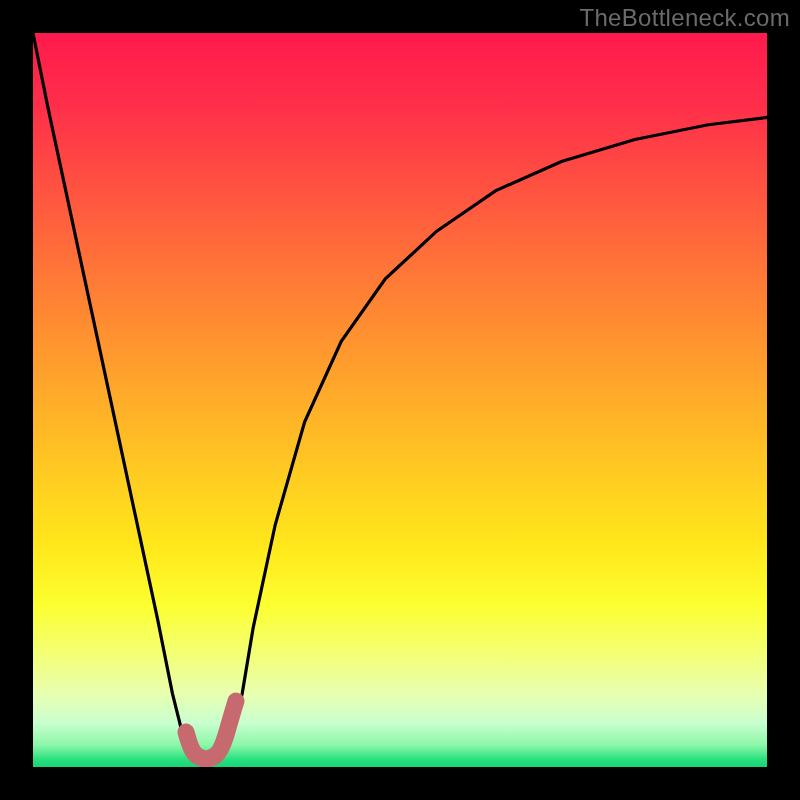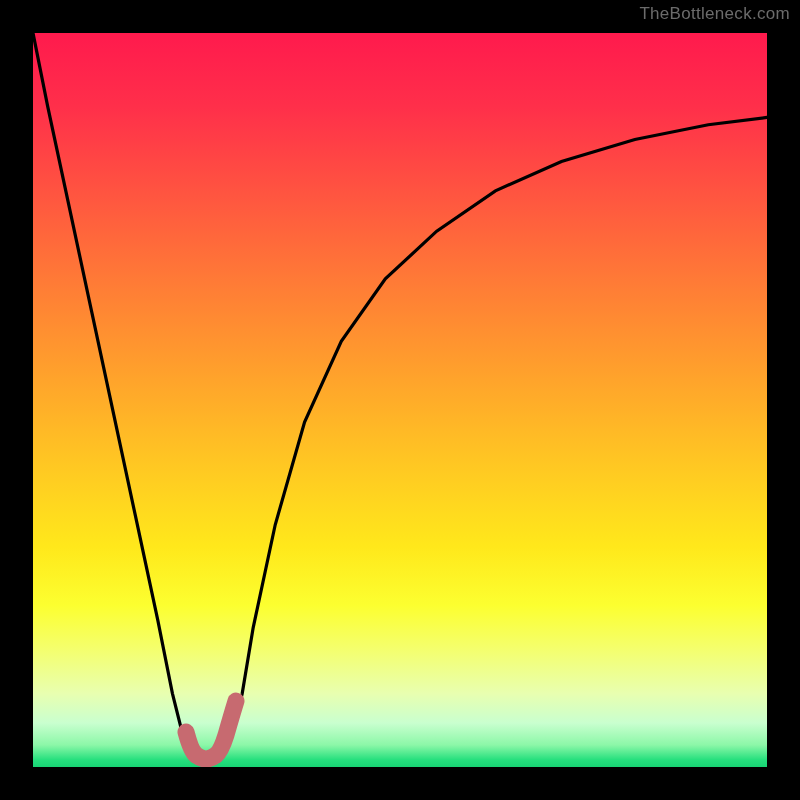--- a/index.html
+++ b/index.html
@@ -15,21 +15,21 @@
     position: relative;
     width: 800px;
     height: 800px;
     background: #000;
   }
   .watermark {
     position: absolute;
     top: 4px;
     right: 10px;
     color: #6b6b6b;
-    font-size: 17px;
+    font-size: 24px;
     font-weight: 400;
     letter-spacing: 0.3px;
     z-index: 10;
     user-select: none;
   }
   .plot {
     position: absolute;
     left: 33px;
     top: 33px;
     width: 734px;

